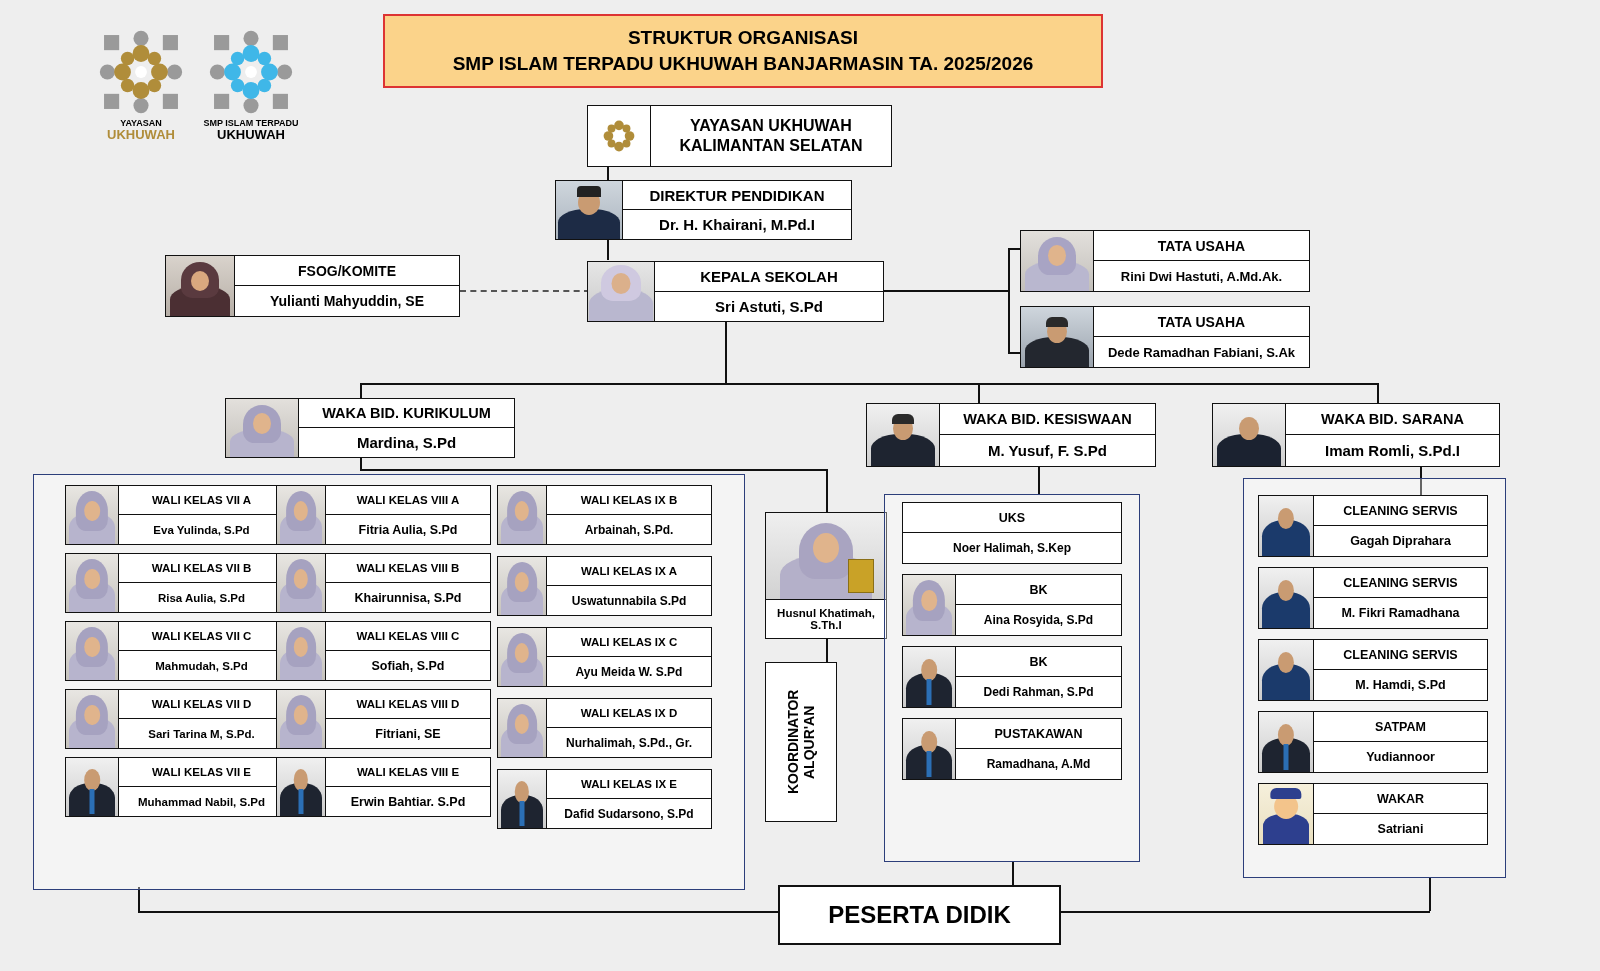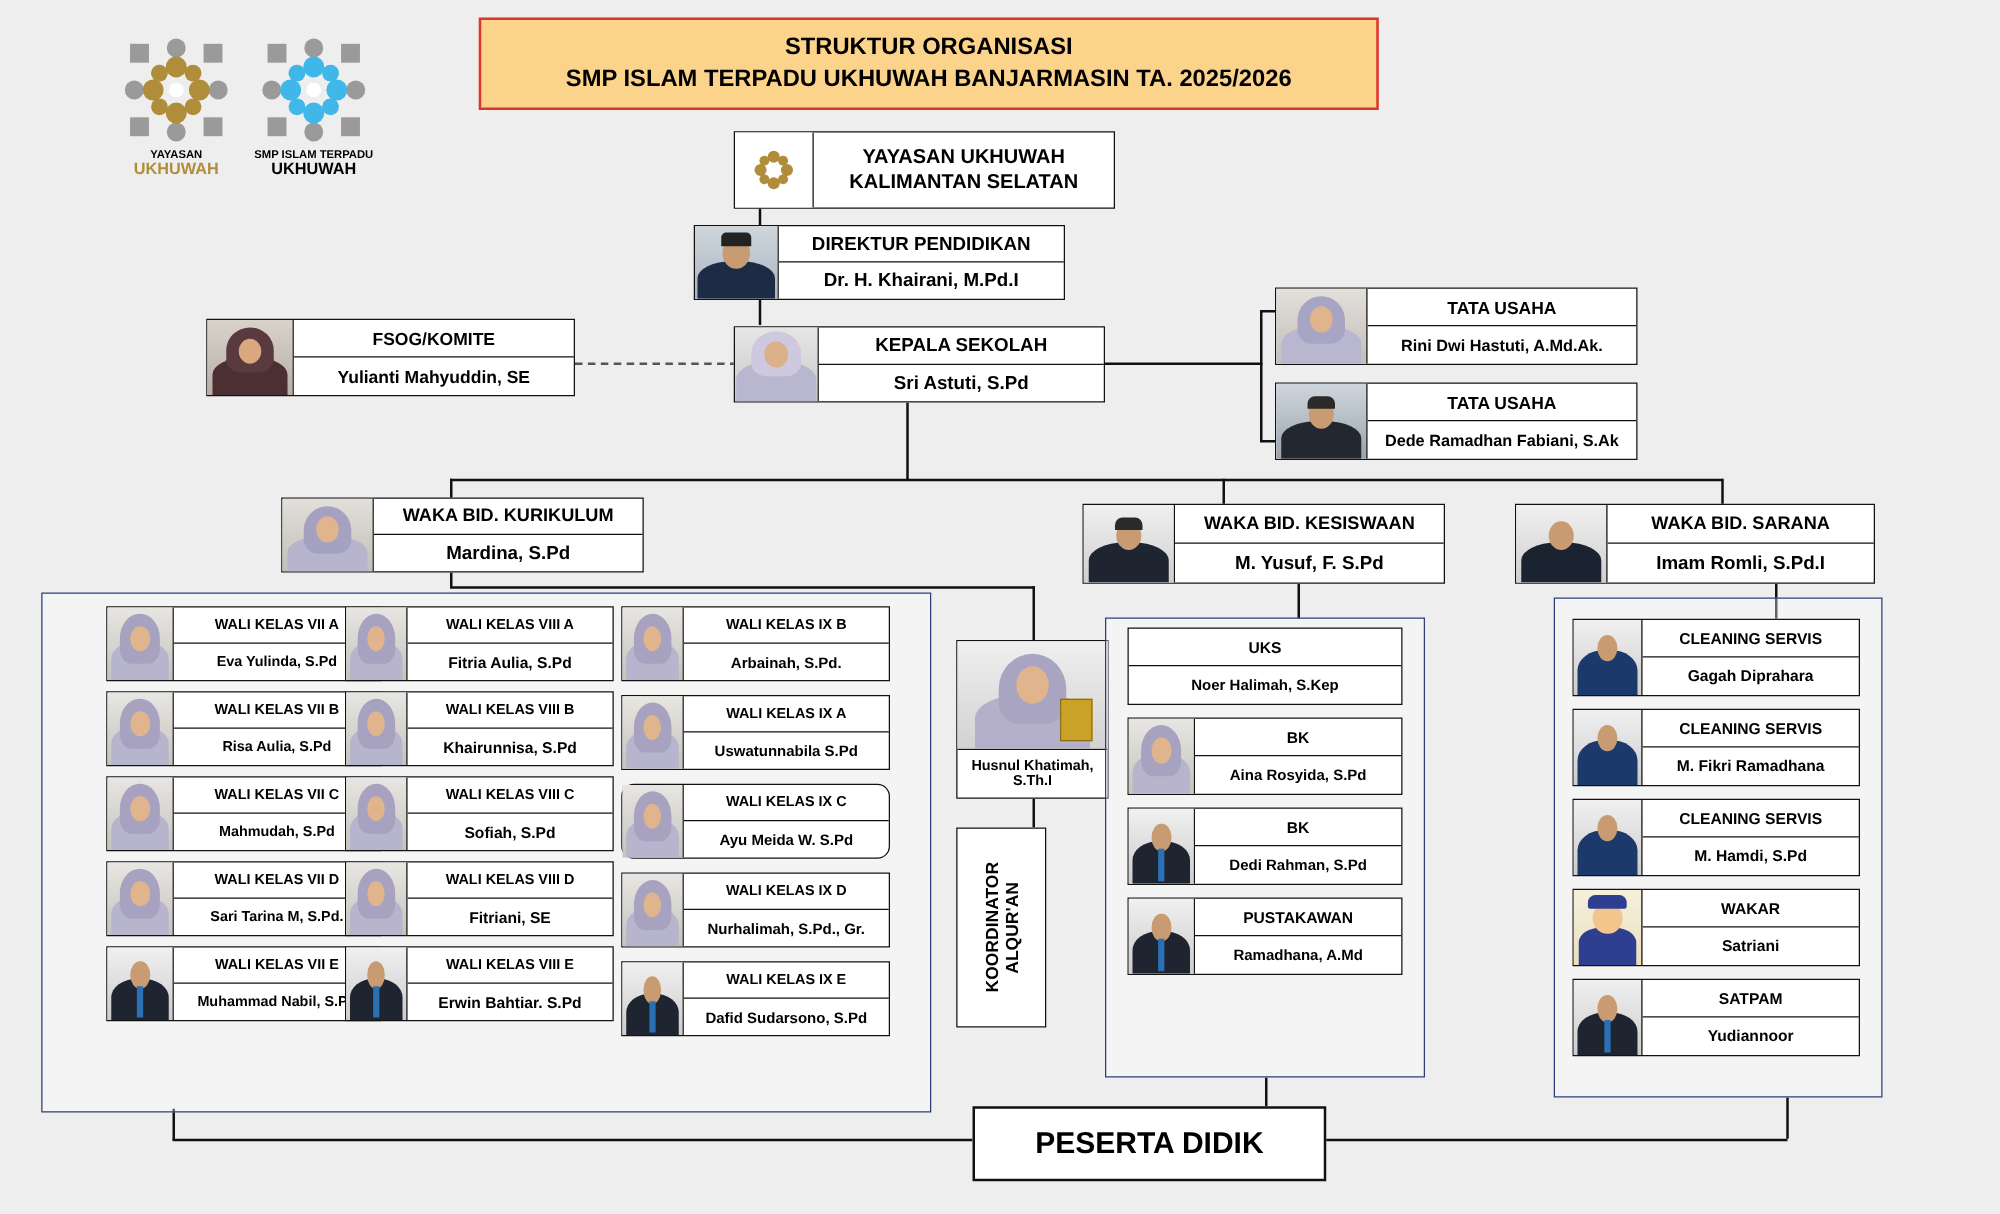--- a/index.html
+++ b/index.html
@@ -310,21 +310,21 @@
     </div>
   </div>
   <div class="txt">
     <div class="role" style="font-size:14.5px;">WAKA BID. SARANA</div>
     <div class="name" style="font-size:15px;font-weight:bold;">Imam Romli, S.Pd.I</div>
   </div>
 </div>
 
 <div class="abs groupbox" style="left:33px;top:474px;width:712px;height:416px;"></div>
 
-<div class="abs" id="col7" style="left:52px;top:485px;width:220px;padding-left:33px;">
+<div class="abs" id="col7" style="left:32px;top:485px;width:220px;padding-left:33px;">
     <div class="node" style="width: 220px; height: 60px; margin-bottom: 8px;">
       <div class="photo" style="width: 52px;">
         <div class="face">
           <div class="bg" style="background:linear-gradient(#e8e6e2,#c6c3bd);"></div>
           <div class="body" style="bottom:0;width:46px;height:31.200000000000003px;background:#b7b4cd;"></div>
           <div class="veil" style="bottom:13.2px;width:32.24px;height:39.6px;background:#a6a2c0;border-radius:50% 50% 30% 30%;"></div>
           <div class="head" style="bottom:22.8px;width:15.6px;height:20.400000000000002px;background:#e0b48c;"></div>
         </div>
       </div>
       <div class="txt">
@@ -485,21 +485,21 @@
           <div class="body" style="bottom:0;width:42px;height:31.200000000000003px;background:#b7b4cd;"></div>
           <div class="veil" style="bottom:13.2px;width:29.759999999999998px;height:39.6px;background:#a6a2c0;border-radius:50% 50% 30% 30%;"></div>
           <div class="head" style="bottom:22.8px;width:14.399999999999999px;height:20.400000000000002px;background:#e0b48c;"></div>
         </div>
       </div>
       <div class="txt">
         <div class="role" style="font-size: 11.5px;">WALI KELAS IX A</div>
         <div class="name" style="font-size: 12px; font-weight: bold;">Uswatunnabila S.Pd</div>
       </div>
     </div>
-    <div class="node" style="width: 215px; height: 60px; margin-bottom: 11px; border-radius: 10px;">
+    <div class="node" style="width: 215px; height: 60px; margin-bottom: 11px;">
       <div class="photo" style="width: 48px;">
         <div class="face">
           <div class="bg" style="background:linear-gradient(#e8e6e2,#c6c3bd);"></div>
           <div class="body" style="bottom:0;width:42px;height:31.200000000000003px;background:#b7b4cd;"></div>
           <div class="veil" style="bottom:13.2px;width:29.759999999999998px;height:39.6px;background:#a6a2c0;border-radius:50% 50% 30% 30%;"></div>
           <div class="head" style="bottom:22.8px;width:14.399999999999999px;height:20.400000000000002px;background:#e0b48c;"></div>
         </div>
       </div>
       <div class="txt">
         <div class="role" style="font-size: 11.5px;">WALI KELAS IX C</div>
@@ -650,42 +650,42 @@
         </div>
       </div>
       <div class="txt">
         <div class="role" style="font-size: 12.5px;">CLEANING SERVIS</div>
         <div class="name" style="font-size: 12.5px; font-weight: bold;">M. Hamdi, S.Pd</div>
       </div>
     </div>
     <div class="node" style="width: 230px; height: 62px; margin-bottom: 10px;">
       <div class="photo" style="width: 54px;">
         <div class="face">
+          <div class="bg" style="background:linear-gradient(#f0f0f0,#cccccc);"></div>
+          <div class="body" style="bottom:0;width:48px;height:34.1px;background:#1e2430;"></div>
+          <div class="head" style="bottom:26.04px;width:16.2px;height:22.32px;background:#c99b72;"></div>
+          <div style="position:absolute;left:50%;transform:translateX(-50%);bottom:2px;width:5px;height:26.04px;background:#2b6fb5;"></div>
+        </div>
+      </div>
+      <div class="txt">
+        <div class="role" style="font-size: 12.5px;">SATPAM</div>
+        <div class="name" style="font-size: 12.5px; font-weight: bold;">Yudiannoor</div>
+      </div>
+    </div>
+    <div class="node" style="width: 230px; height: 62px; margin-bottom: 10px;">
+      <div class="photo" style="width: 54px;">
+        <div class="face">
           <div class="bg" style="background:linear-gradient(#f6f0dc,#e9dfbf);"></div>
           <div class="body" style="bottom:0;width:46px;height:29.759999999999998px;background:#2d3f8e;border-radius:40% 40% 0 0;"></div>
           <div class="head" style="bottom:24.8px;width:23.76px;height:24.8px;background:#f3c48b;"></div>
           <div style="position:absolute;left:50%;transform:translateX(-50%);bottom:44.64px;width:31.319999999999997px;height:11.16px;background:#2d3f8e;border-radius:6px 6px 2px 2px;"></div>
         </div>
       </div>
       <div class="txt">
         <div class="role" style="font-size: 12.5px;">WAKAR</div>
         <div class="name" style="font-size: 12.5px; font-weight: bold;">Satriani</div>
       </div>
     </div>
-    <div class="node" style="width: 230px; height: 62px; margin-bottom: 10px;">
-      <div class="photo" style="width: 54px;">
-        <div class="face">
-          <div class="bg" style="background:linear-gradient(#f0f0f0,#cccccc);"></div>
-          <div class="body" style="bottom:0;width:48px;height:34.1px;background:#1e2430;"></div>
-          <div class="head" style="bottom:26.04px;width:16.2px;height:22.32px;background:#c99b72;"></div>
-          <div style="position:absolute;left:50%;transform:translateX(-50%);bottom:2px;width:5px;height:26.04px;background:#2b6fb5;"></div>
-        </div>
-      </div>
-      <div class="txt">
-        <div class="role" style="font-size: 12.5px;">SATPAM</div>
-        <div class="name" style="font-size: 12.5px; font-weight: bold;">Yudiannoor</div>
-      </div>
-    </div>
   </div>
 
 <div class="abs node" style="left:778px;top:885px;width:283px;height:60px;border-width:2.4px;">
   <div style="flex:1;display:flex;align-items:center;justify-content:center;font-size:24px;font-weight:bold;">PESERTA DIDIK</div>
 </div>
 
 </body></html>

